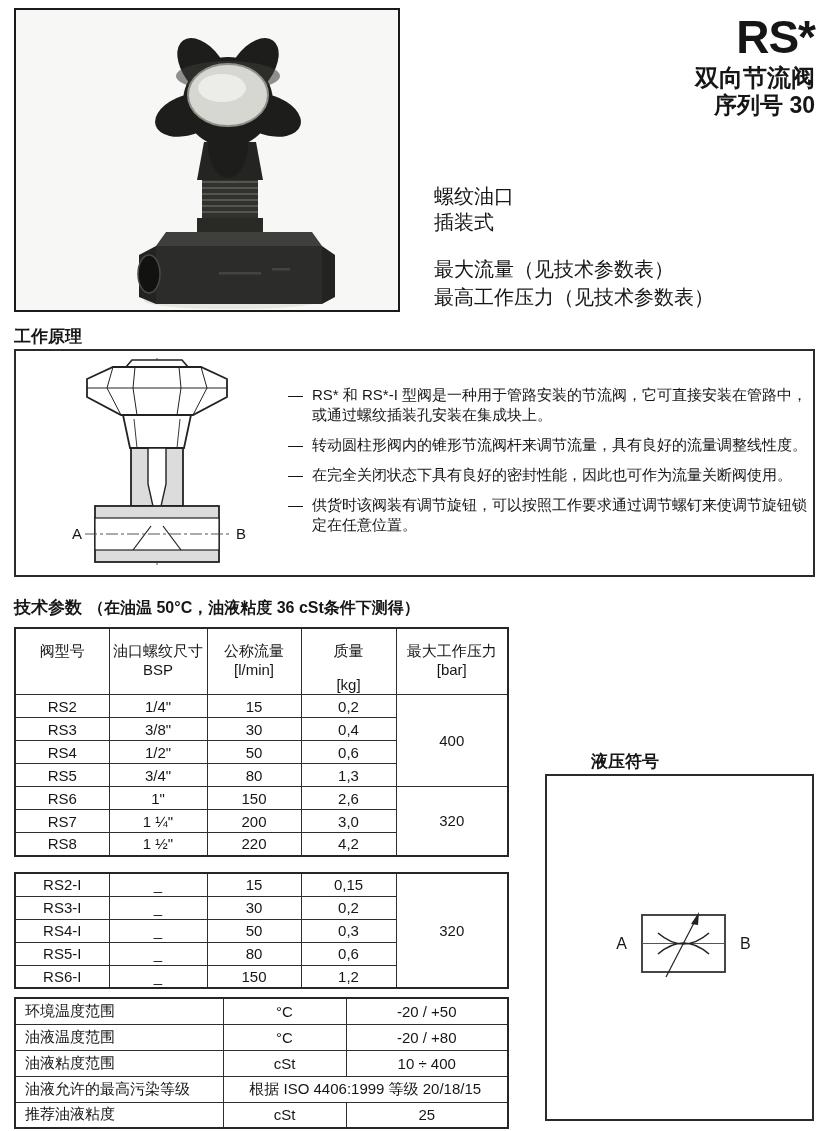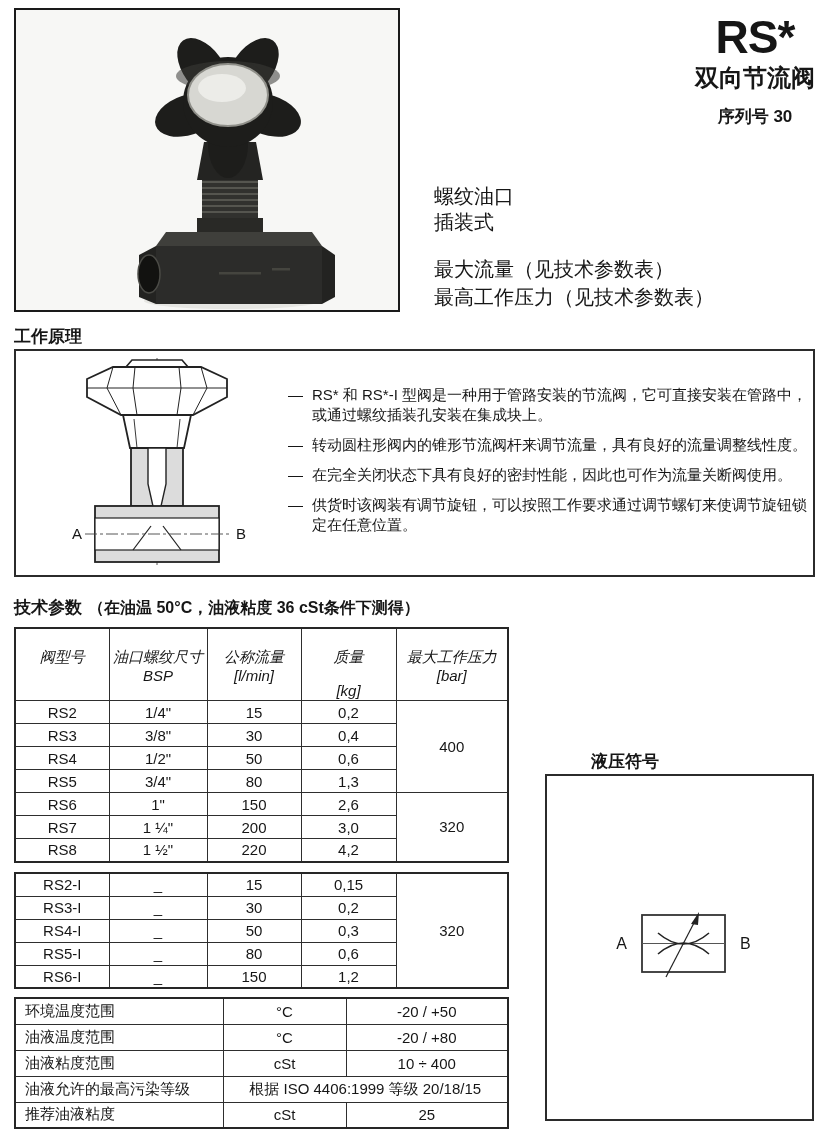--- a/index.html
+++ b/index.html
@@ -5,24 +5,24 @@
   * { box-sizing: border-box; margin: 0; padding: 0; }
   html,body { background:#e8e8e8; }
   body { font-family:"Liberation Sans","DejaVu Sans",sans-serif; color:#161616; }
   .page { position:relative; width:830px; height:1131px; background:#ffffff; margin:0 auto; overflow:hidden; }
 
   
   .photo-frame { position:absolute; left:14px; top:8px; width:386px; height:304px; border:2px solid #1a1a1a; background:#f7f7f5; }
   .photo-frame svg { display:block; width:100%; height:100%; }
 
   
-  .title-block { position:absolute; top:14px; right:15px; text-align:center; }
+  .title-block { position:absolute; top:14px; right:15px; text-align:right; }
   .model-code { font-size:46px; font-weight:bold; letter-spacing:-1px; line-height:46px; }
   .product-name { font-size:24px; font-weight:bold; line-height:30px; margin-top:3px; }
-  .series-no { font-size:17px; font-weight:bold; line-height:24px; margin-top:12px; }
+  .series-no { font-size:23px; font-weight:bold; line-height:24px; margin-top:0; }
 
   
   .features { position:absolute; left:434px; top:183px; font-size:20px; font-weight:normal; line-height:26px; }
   .features .spec-group { margin-top:20px; line-height:28px; }
 
   
   .sec-title { position:absolute; font-size:17px; font-weight:bold; }
   .wp-title { left:14px; top:325px; }
   .tp-title { left:14px; top:596px; }
   .tp-title .note { font-size:16px; font-weight:bold; margin-left:6px; }
@@ -35,21 +35,21 @@
   .bullet { display:flex; margin-bottom:10px; }
   .bullet .dash { flex:0 0 24px; }
 
   
   table { border-collapse:collapse; table-layout:fixed; background:#fff; }
   .data-table { position:absolute; left:14px; width:493px; border:2px solid #262626; }
   .t1 { top:627px; }
   .t2 { top:872px; }
   .t3 { top:997px; }
   .data-table th, .data-table td { border:1.5px solid #2e2e2e; font-size:15px; font-weight:normal; text-align:center; vertical-align:middle; padding:0; }
-  .t1 th { height:54px; vertical-align:top; padding-top:18px; line-height:19px;font-style:italic; }
+  .t1 th { height:54px; vertical-align:top; padding-top:12px; line-height:19px; }
   .t1 td, .t2 td { height:23px; }
   .t3 td { height:26px; }
   .t3 .lbl { text-align:left; padding-left:9px; }
   .hdr-l2 { display:block; }
   .hdr-gap { margin-top:15px; }
 
   
   .hs-box { position:absolute; left:545px; top:774px; width:269px; height:347px; border:2px solid #2b2b2b; background:#fff; }
   .hs-box svg { display:block; width:100%; height:100%; }
 

